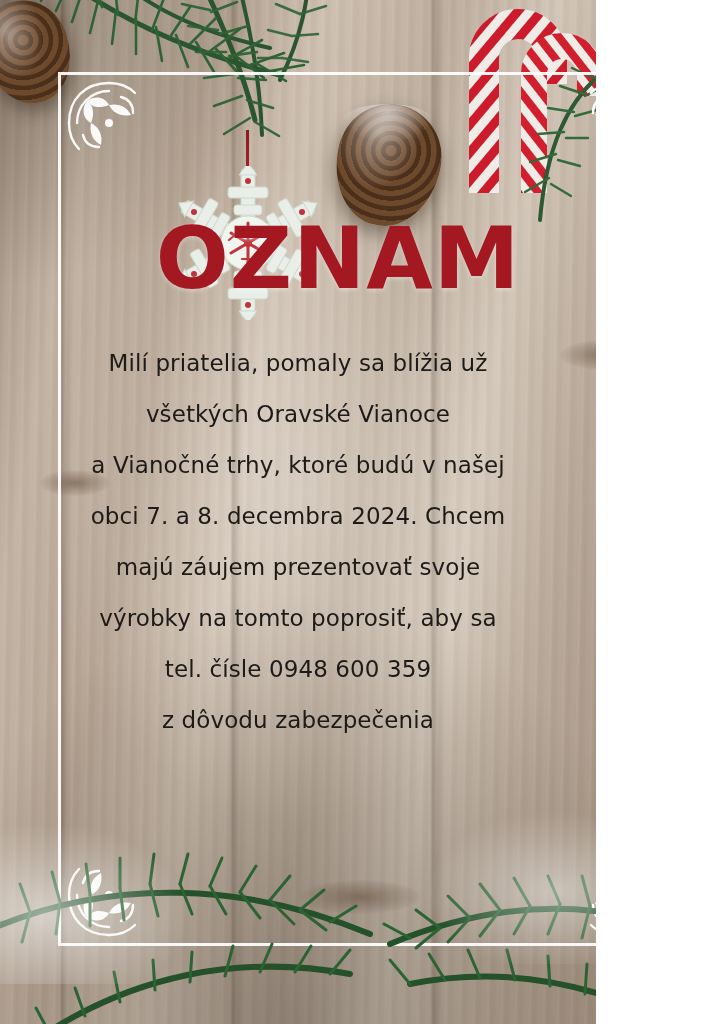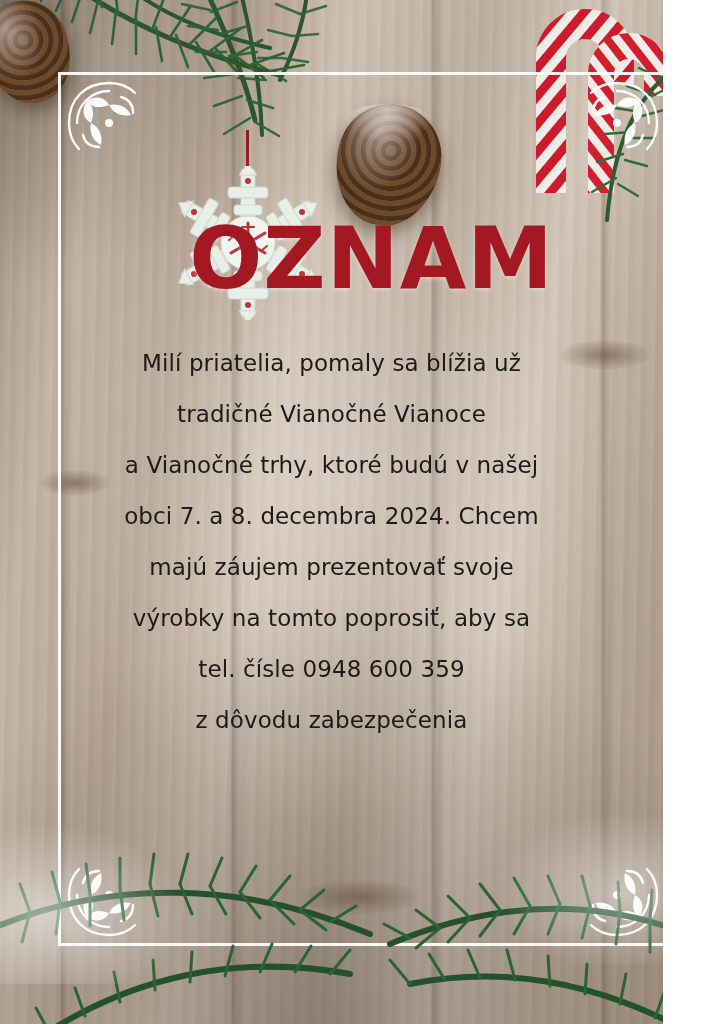--- a/index.html
+++ b/index.html
@@ -8,21 +8,21 @@
   }
   body {
     width: 724px;
     height: 1024px;
     overflow: hidden;
     font-family: "Liberation Sans", sans-serif;
   }
 
   .poster {
     position: relative;
-    width: 663px;
+    width: 596px;
     height: 1024px;
     overflow: hidden;
     background: #b3a496;
   }
 
   
   .wood {
     position: absolute;
     inset: 0;
     background:
@@ -406,21 +406,21 @@
           <circle cx="-54" cy="-31" r="3"></circle>
         </g>
       </g>
     </svg>
   </div>
 
   <div class="title">OZNAM</div>
 
   <div class="body-text">
     <div class="line">Milí priatelia, pomaly sa blížia už</div>
-    <div class="line">tradičné Vianočné Vianoce</div>
+    <div class="line">všetkých Oravské Vianoce</div>
     <div class="line">a Vianočné trhy, ktoré budú v našej</div>
     <div class="line">obci 7. a 8. decembra 2024. Chcem</div>
     <div class="line">majú záujem prezentovať svoje</div>
     <div class="line">výrobky na tomto poprosiť, aby sa</div>
     <div class="line">tel. čísle 0948 600 359</div>
     <div class="line">z dôvodu zabezpečenia</div>
   </div>
 
   <svg class="prop" style="left:-10px; bottom:-20px; width:760px; height:230px;" viewBox="0 0 760 230">
     <g stroke="#24502a" stroke-width="6" fill="none" stroke-linecap="round">

